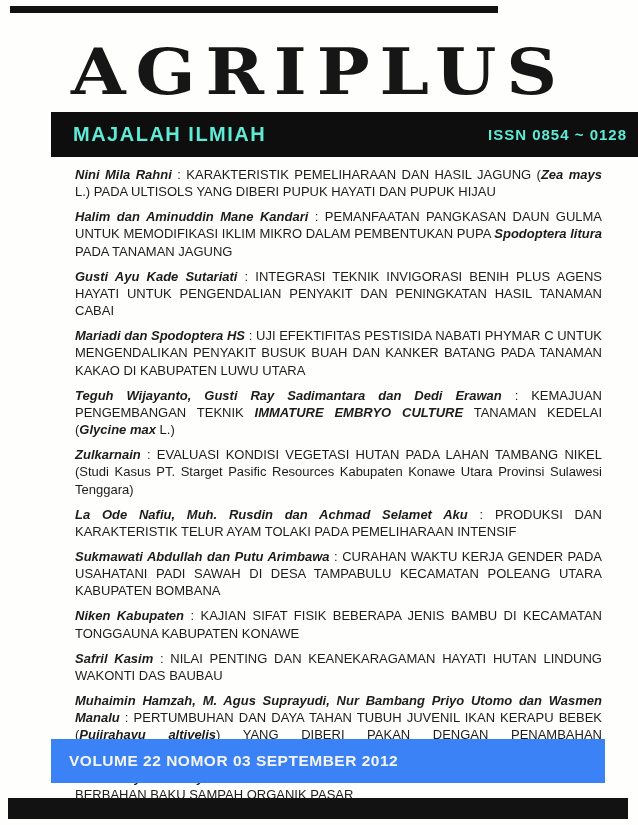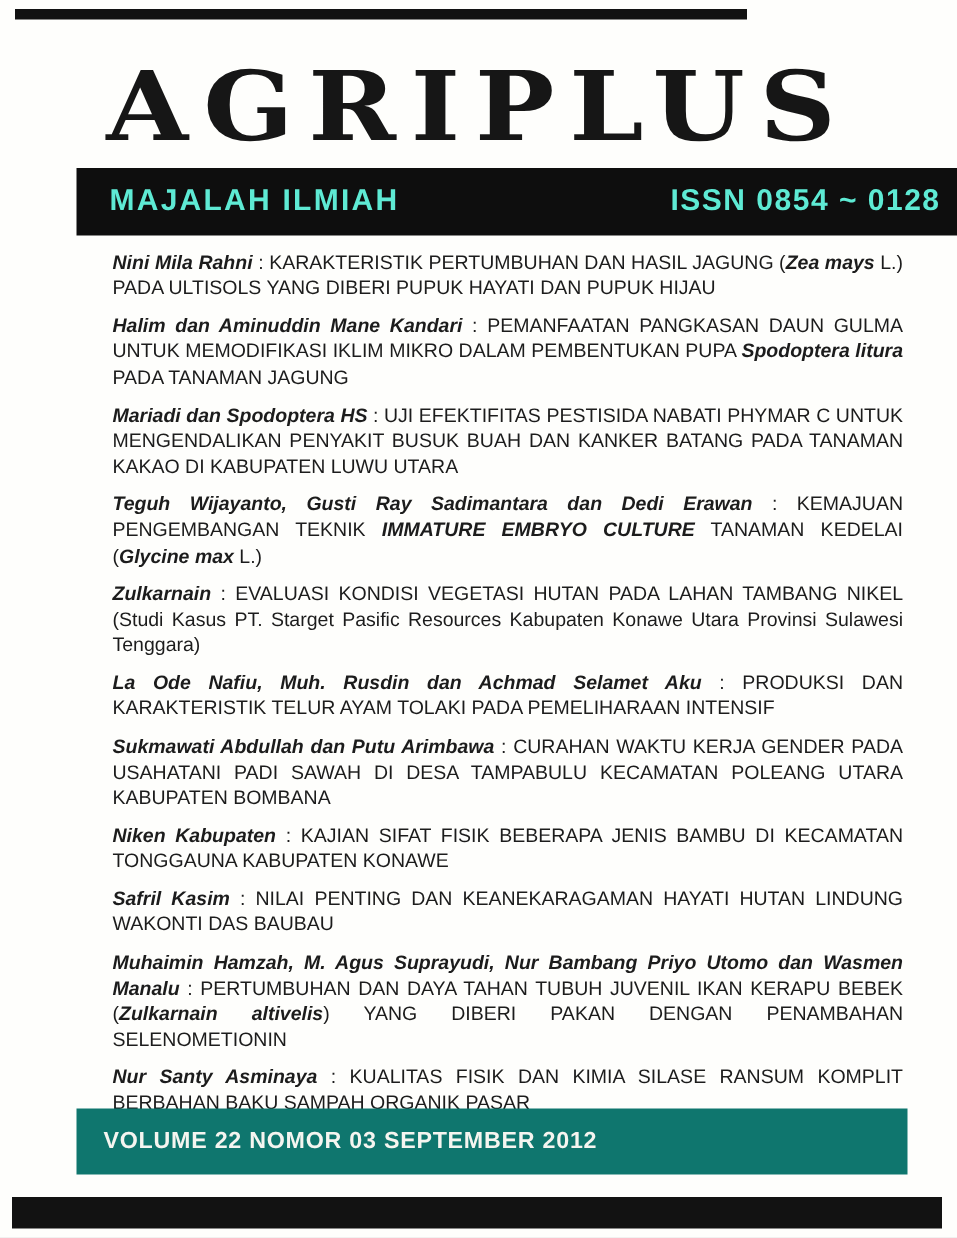--- a/index.html
+++ b/index.html
@@ -38,40 +38,40 @@
   .issn-bar {
     position: absolute; top: 112px; left: 51px;
     width: 598px; height: 45px;
     background: #0e0e0e;
     display: flex; align-items: center; justify-content: space-between;
     padding: 0 22px; box-sizing: border-box;
     color: #5eead4;
     font-weight: bold;
   }
   .issn-bar .left-text  { font-size: 20px; letter-spacing: 1.5px; }
-  .issn-bar .right-text { font-size: 20px; letter-spacing: 1px; }
+  .issn-bar .right-text { font-size: 15px; letter-spacing: 1px; }
   
   .articles {
     position: absolute; top: 166px; left: 75px;
     width: 527px;
   }
   .entry {
     margin: 0 0 8px 0;
     font-size: 13px;
     line-height: 1.32;
     text-align: justify;
     color: #1c1c1c;
   }
   .authors { font-weight: bold; font-style: italic; }
   .entry i { font-style: italic; font-weight: bold; }
   
   .footer-bar {
     position: absolute; top: 739px; left: 51px;
     width: 554px; height: 44px;
-    background: #0f766e;
+    background: #3b82f6;
     display: flex; align-items: center; justify-content: space-between;
     padding: 0 18px; box-sizing: border-box;
     color: #f5f5f0;
     font-weight: bold;
   }
   .footer-bar .left-text  { font-size: 15.5px; letter-spacing: 0.5px; }
   .footer-bar .right-text { font-size: 15.5px; letter-spacing: 0.5px; }
 </style>
 </head>
 <body>
@@ -81,30 +81,31 @@
   <div class="scan-bar-top"></div>
 
   <div class="journal-title">AGRIPLUS</div>
 
   <div class="issn-bar">
     <span class="left-text">MAJALAH ILMIAH</span>
     <span class="right-text">ISSN 0854 ~ 0128</span>
   </div>
 
   <div class="articles" id="articles-container">
-      <p class="entry"><span class="authors">Nini Mila Rahni</span><span> : </span><span>KARAKTERISTIK PERTUMBUHAN DAN HASIL JAGUNG (</span><i>Zea mays</i><span> L.) PADA ULTISOLS YANG DIBERI PUPUK HAYATI DAN PUPUK HIJAU</span></p>
+      <p class="entry"><span class="authors">Nini Mila Rahni</span><span> : </span><span>KARAKTERISTIK PEMELIHARAAN DAN HASIL JAGUNG (</span><i>Zea mays</i><span> L.) PADA ULTISOLS YANG DIBERI PUPUK HAYATI DAN PUPUK HIJAU</span></p>
       <p class="entry"><span class="authors">Halim dan Aminuddin Mane Kandari</span><span> : </span><span>PEMANFAATAN PANGKASAN DAUN GULMA UNTUK MEMODIFIKASI IKLIM MIKRO DALAM PEMBENTUKAN PUPA </span><i>Spodoptera litura</i><span> PADA TANAMAN JAGUNG</span></p>
+      <p class="entry"><span class="authors">Gusti Ayu Kade Sutariati</span><span> : </span><span>INTEGRASI TEKNIK INVIGORASI BENIH PLUS AGENS HAYATI UNTUK PENGENDALIAN PENYAKIT DAN PENINGKATAN HASIL TANAMAN CABAI</span></p>
       <p class="entry"><span class="authors">Mariadi dan Spodoptera HS</span><span> : </span><span>UJI EFEKTIFITAS PESTISIDA NABATI PHYMAR C UNTUK MENGENDALIKAN PENYAKIT BUSUK BUAH DAN KANKER BATANG PADA TANAMAN KAKAO DI KABUPATEN LUWU UTARA</span></p>
       <p class="entry"><span class="authors">Teguh Wijayanto, Gusti Ray Sadimantara dan Dedi Erawan</span><span> : </span><span>KEMAJUAN PENGEMBANGAN TEKNIK </span><i>IMMATURE EMBRYO CULTURE</i><span> TANAMAN KEDELAI (</span><i>Glycine max</i><span> L.)</span></p>
       <p class="entry"><span class="authors">Zulkarnain</span><span> : </span><span>EVALUASI KONDISI VEGETASI HUTAN PADA LAHAN TAMBANG NIKEL (Studi Kasus PT. Starget Pasific Resources Kabupaten Konawe Utara Provinsi Sulawesi Tenggara)</span></p>
       <p class="entry"><span class="authors">La Ode Nafiu, Muh. Rusdin dan Achmad Selamet Aku</span><span> : </span><span>PRODUKSI DAN KARAKTERISTIK TELUR AYAM TOLAKI PADA PEMELIHARAAN INTENSIF</span></p>
       <p class="entry"><span class="authors">Sukmawati Abdullah dan Putu Arimbawa</span><span> : </span><span>CURAHAN WAKTU KERJA GENDER PADA USAHATANI PADI SAWAH DI DESA TAMPABULU KECAMATAN POLEANG UTARA KABUPATEN BOMBANA</span></p>
       <p class="entry"><span class="authors">Niken Kabupaten</span><span> : </span><span>KAJIAN SIFAT FISIK BEBERAPA JENIS BAMBU DI KECAMATAN TONGGAUNA KABUPATEN KONAWE</span></p>
       <p class="entry"><span class="authors">Safril Kasim</span><span> : </span><span>NILAI PENTING DAN KEANEKARAGAMAN HAYATI HUTAN LINDUNG WAKONTI DAS BAUBAU</span></p>
-      <p class="entry"><span class="authors">Muhaimin Hamzah, M. Agus Suprayudi, Nur Bambang Priyo Utomo dan Wasmen Manalu</span><span> : </span><span>PERTUMBUHAN DAN DAYA TAHAN TUBUH JUVENIL IKAN KERAPU BEBEK (</span><i>Zulkarnain altivelis</i><span>) YANG DIBERI PAKAN DENGAN PENAMBAHAN SELENOMETIONIN</span></p>
+      <p class="entry"><span class="authors">Muhaimin Hamzah, M. Agus Suprayudi, Nur Bambang Priyo Utomo dan Wasmen Manalu</span><span> : </span><span>PERTUMBUHAN DAN DAYA TAHAN TUBUH JUVENIL IKAN KERAPU BEBEK (</span><i>Pujirahayu altivelis</i><span>) YANG DIBERI PAKAN DENGAN PENAMBAHAN SELENOMETIONIN</span></p>
       <p class="entry"><span class="authors">Nur Santy Asminaya</span><span> : </span><span>KUALITAS FISIK DAN KIMIA SILASE RANSUM KOMPLIT BERBAHAN BAKU SAMPAH ORGANIK PASAR</span></p>
     </div>
 
   <div class="footer-bar">
     <span class="left-text">VOLUME 22 NOMOR 03 SEPTEMBER 2012</span>
   </div>
 
   <div class="scan-bar-bottom"></div>
 
 </div>

